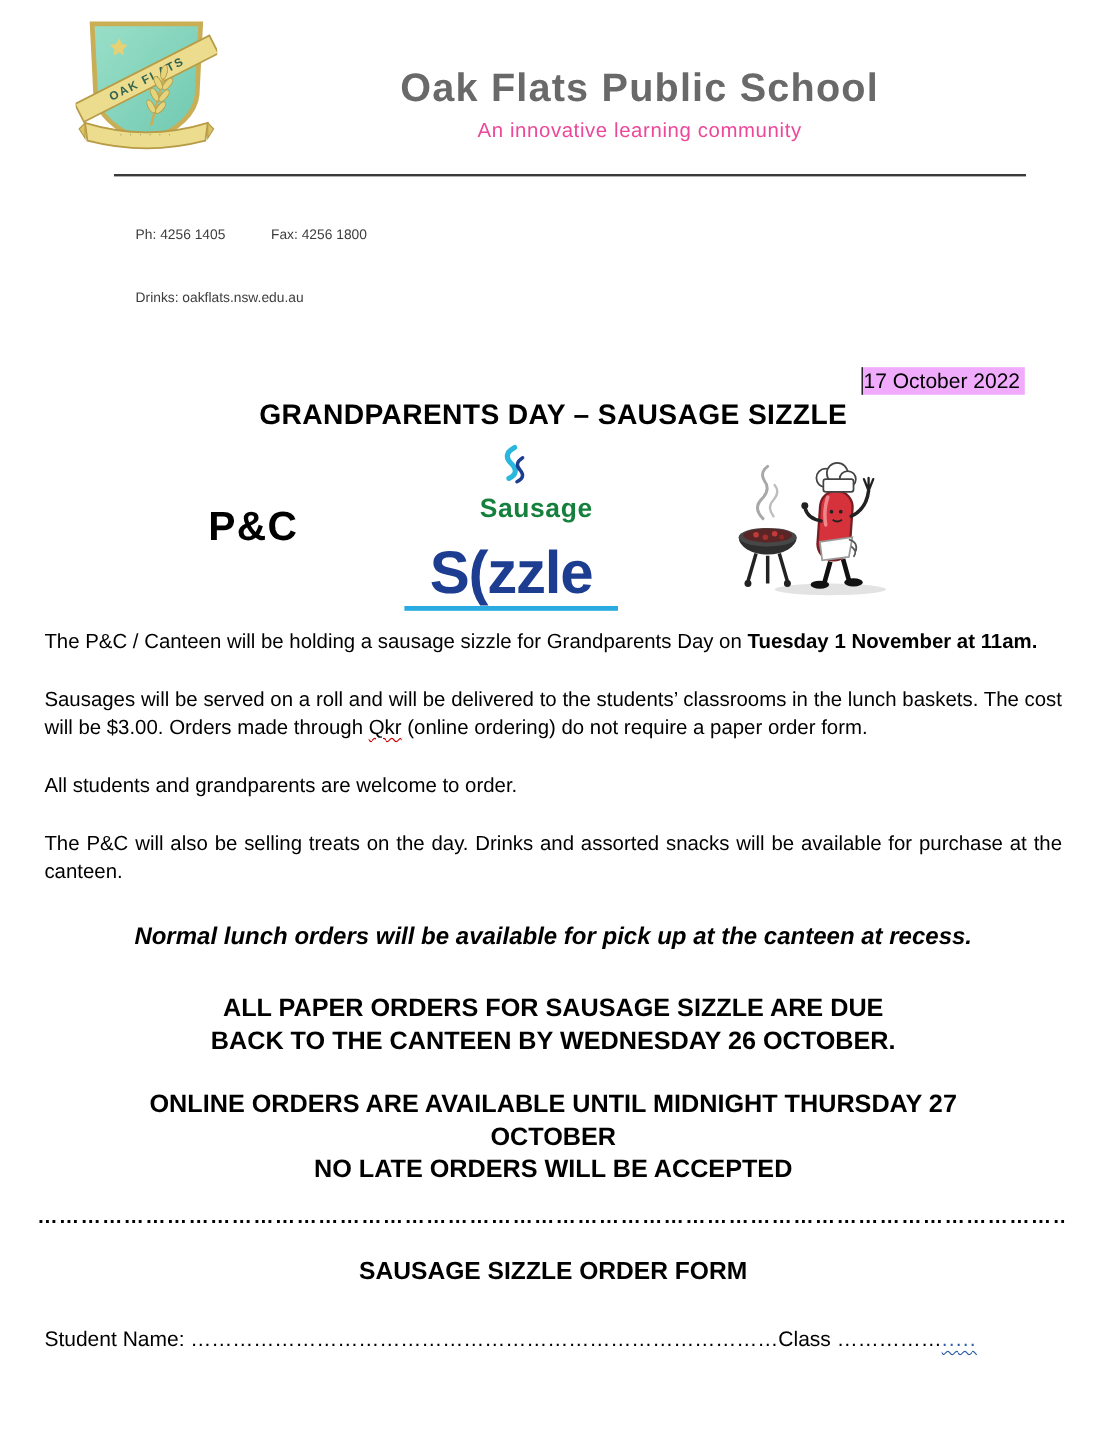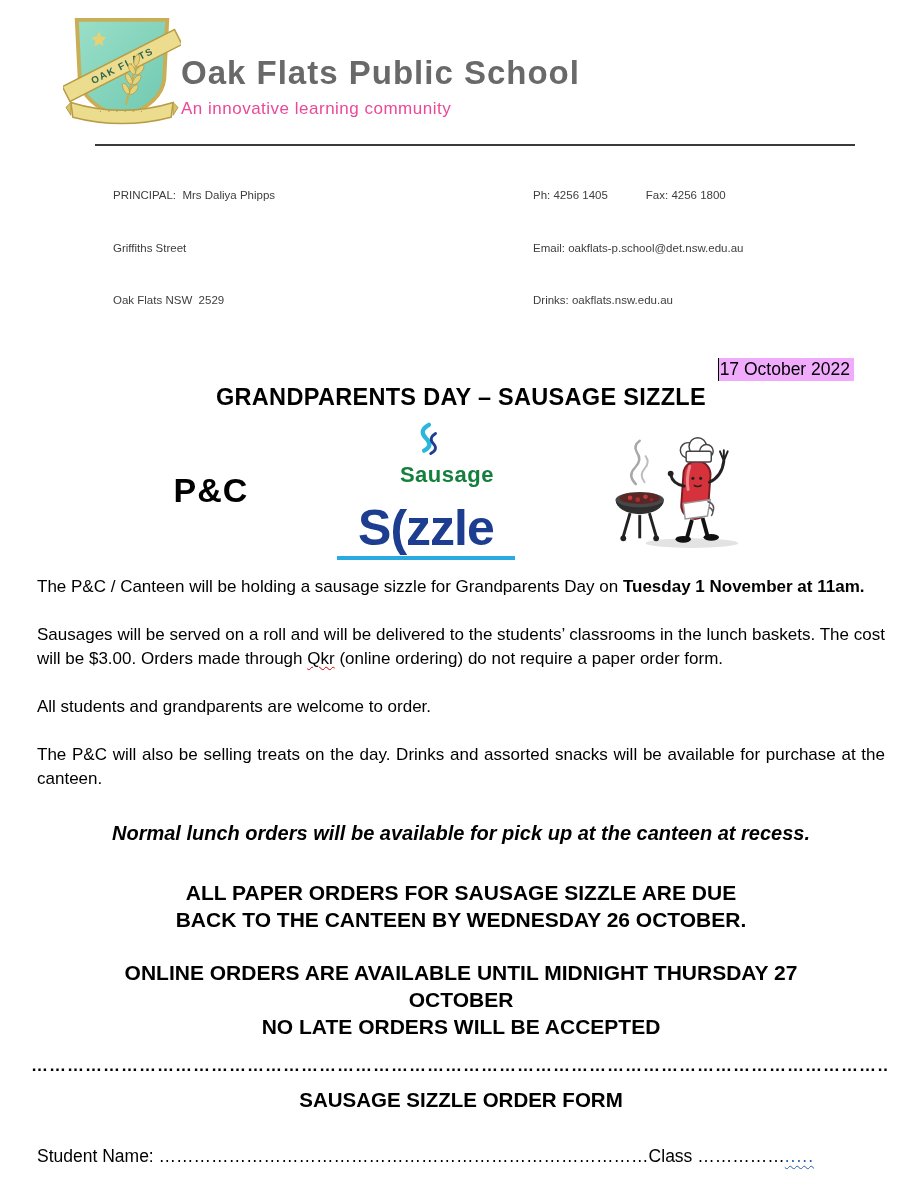--- a/index.html
+++ b/index.html
@@ -3,21 +3,21 @@
 <meta charset="utf-8">
 <style>
   * { margin:0; padding:0; box-sizing:border-box; }
   html,body { background:#ffffff; }
   body { width:920px; height:1200px; overflow:hidden; font-family:"Liberation Sans", sans-serif; color:#000; }
   .page { width:920px; height:1200px; padding:14px 35px 0 37px; position:relative; background:#fff; }
 
   
   .hdr-row { display:flex; align-items:flex-start; }
   .crest { margin-left:26px; flex:0 0 auto; }
-  .hdr-text { flex:1; text-align:left; padding-top:40px; padding-right:0; }
+  .hdr-text { flex:1; text-align:center; padding-top:40px; padding-right:0; }
   .school-name { font-size:33px; font-weight:800; color:#696969; letter-spacing:1px; }
   .tagline { font-size:17px; color:#ec4899; margin-top:7px; letter-spacing:0.5px; }
   .hdr-rule { border:none; border-top:2px solid #3a3a3a; margin:10px 0 0 58px; width:760px; }
   .info-row { display:flex; margin:6px 0 0 76px; font-size:11.5px; color:#3d3d3d; line-height:17.5px; }
   .info-row .lines { white-space:pre-wrap; }
   .info-left { width:420px; }
   .info-right { width:280px; }
   .phfax { display:flex; gap:38px; }
 
   
@@ -37,21 +37,21 @@
   .bodytext { font-size:17px; line-height:24px; margin-top:20px; }
   .para { text-align:justify; margin-bottom:24px; }
   b.inl { font-weight:bold; }
   .wavy-red { text-decoration:underline; text-decoration-style:wavy; text-decoration-color:#cc0000; text-decoration-thickness:1px; text-underline-offset:2px; }
   .note-italic { text-align:center; font-size:20px; font-weight:bold; font-style:italic; margin:30px 0 34px; }
   .caps-block { text-align:center; font-size:21px; font-weight:bold; line-height:27px; }
   .caps-block.first { margin-bottom:26px; }
   .dotted-sep { font-weight:bold; font-size:17px; letter-spacing:1px; white-space:nowrap; overflow:hidden; margin:14px 0 0 -6px; width:856px; }
 
   
-  .form-title { text-align:center; font-size:20.5px; font-weight:bold; margin-top:10px; }
+  .form-title { text-align:center; font-size:20.5px; font-weight:bold; margin-top:22px; }
   .form-line { font-size:17.5px; margin-top:34px; white-space:pre-wrap; }
   .blue-dots { color:#2e5fa8; text-decoration:underline; text-decoration-style:wavy; text-decoration-color:#2e5fa8; text-decoration-thickness:1px; text-underline-offset:3px; letter-spacing:1px; }
 </style>
 </head>
 <body>
 
 <div class="page">
 
   <div class="hdr-row">
     <div class="crest">
@@ -87,31 +87,25 @@
     </div>
     <div class="hdr-text">
       <div class="school-name">Oak Flats Public School</div>
       <div class="tagline">An innovative learning community</div>
     </div>
   </div>
 
   <hr class="hdr-rule">
 
   <div class="info-row">
-    <div class="info-left lines">
-      <div>PRINCIPAL:  Mrs Daliya Phipps</div>
-      <div>Griffiths Street</div>
-      <div>Oak Flats NSW  2529</div>
-    </div>
     <div class="info-right lines">
       <div class="phfax">
         <span>Ph: 4256 1405</span>
         <span>Fax: 4256 1800</span>
       </div>
-      <div>Email: oakflats-p.school@det.nsw.edu.au</div>
       <div>Drinks: oakflats.nsw.edu.au</div>
     </div>
   </div>
 
   <div class="date-line">
     <span class="date-hl">17 October 2022</span>
   </div>
   <div class="doc-title">GRANDPARENTS DAY – SAUSAGE SIZZLE</div>
 
   <div class="banner">

